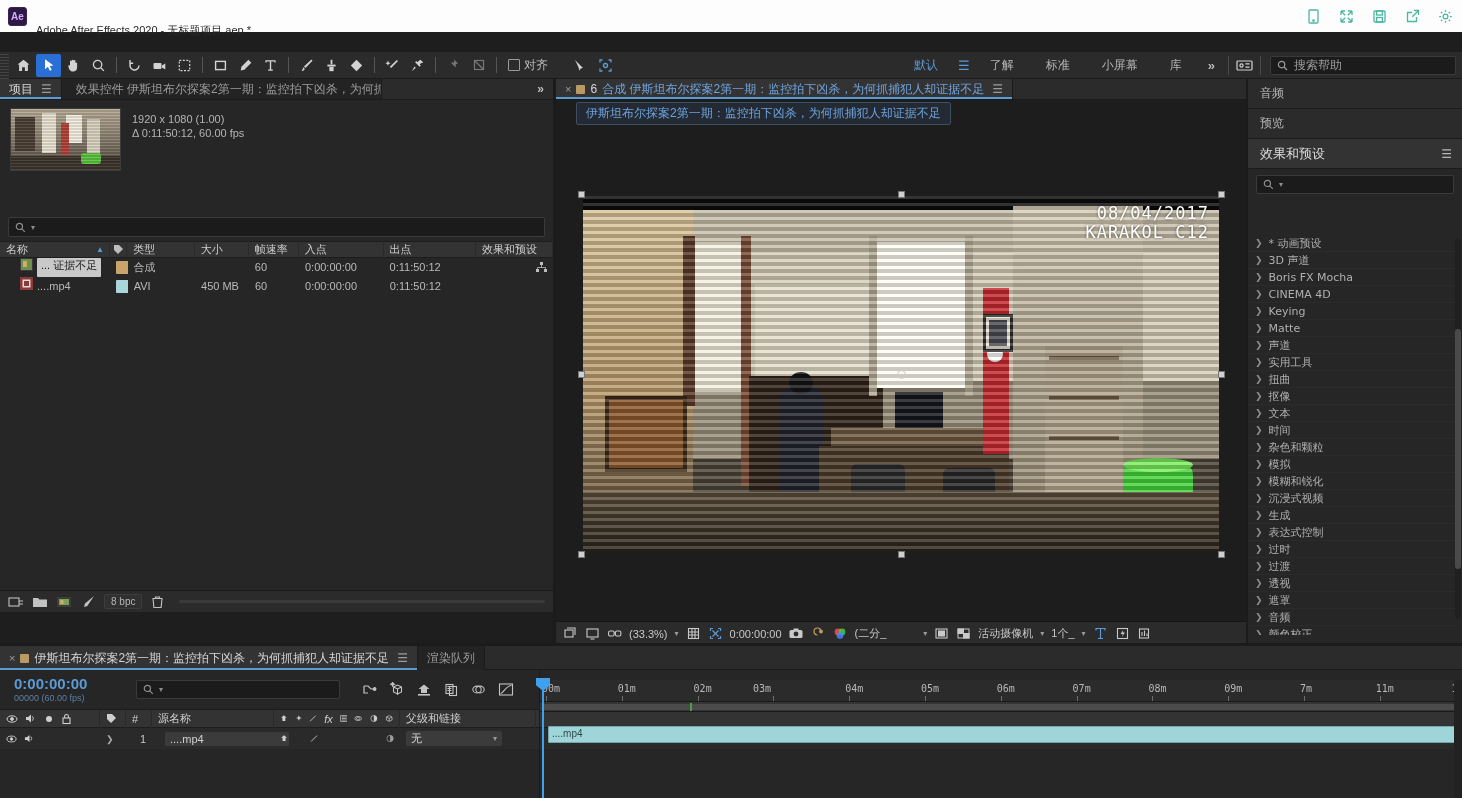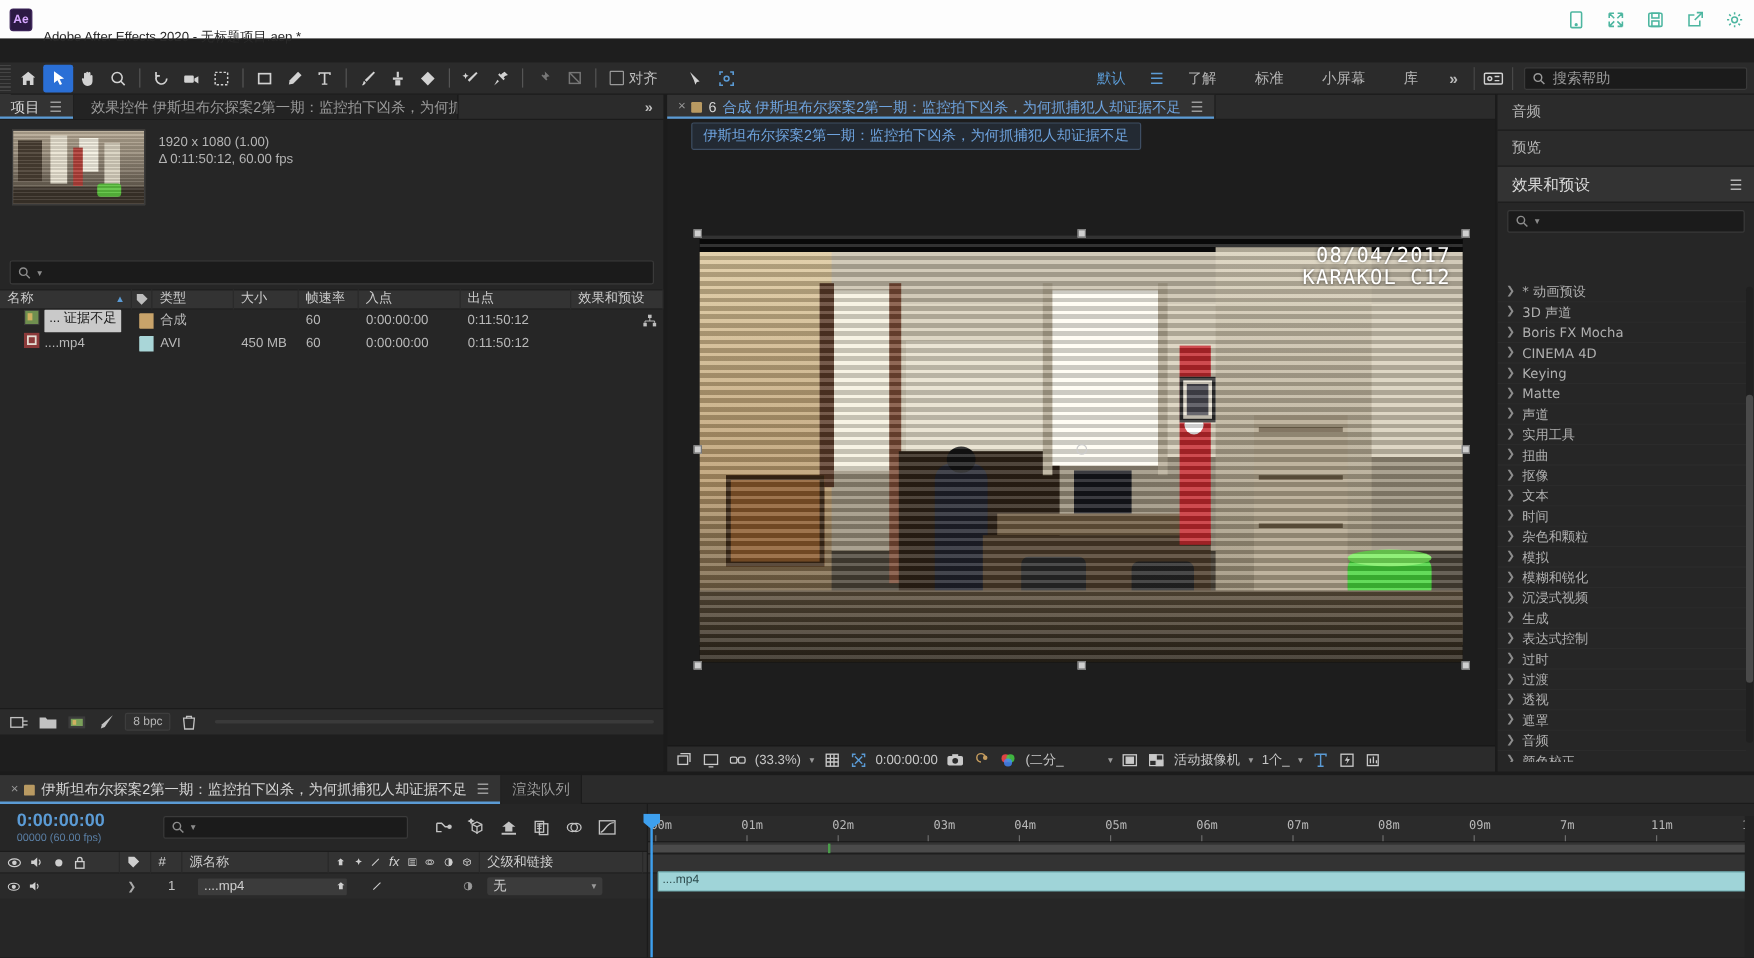--- a/index.html
+++ b/index.html
@@ -1035,21 +1035,21 @@
     </div>
 
     <div class="tl-divider"></div>
     <div class="tl-ruler" id="tl-ruler">
         <div class="tick" style="left: 2px;">00m</div>
         <div class="tickmark" style="left: 6px;"></div>
         <div class="tick" style="left: 77.8px;">01m</div>
         <div class="tickmark" style="left: 81.8px;"></div>
         <div class="tick" style="left: 153.6px;">02m</div>
         <div class="tickmark" style="left: 157.6px;"></div>
-        <div class="tick" style="left: 238px; text-align: right;">03m</div>
+        <div class="tick" style="left: 213px; text-align: right;">03m</div>
         <div class="tickmark" style="left: 233.4px;"></div>
         <div class="tick" style="left: 305.2px;">04m</div>
         <div class="tickmark" style="left: 309.2px;"></div>
         <div class="tick" style="left: 381px;">05m</div>
         <div class="tickmark" style="left: 385px;"></div>
         <div class="tick" style="left: 456.8px;">06m</div>
         <div class="tickmark" style="left: 460.8px;"></div>
         <div class="tick" style="left: 532.6px;">07m</div>
         <div class="tickmark" style="left: 536.6px;"></div>
         <div class="tick" style="left: 608.4px;">08m</div>

